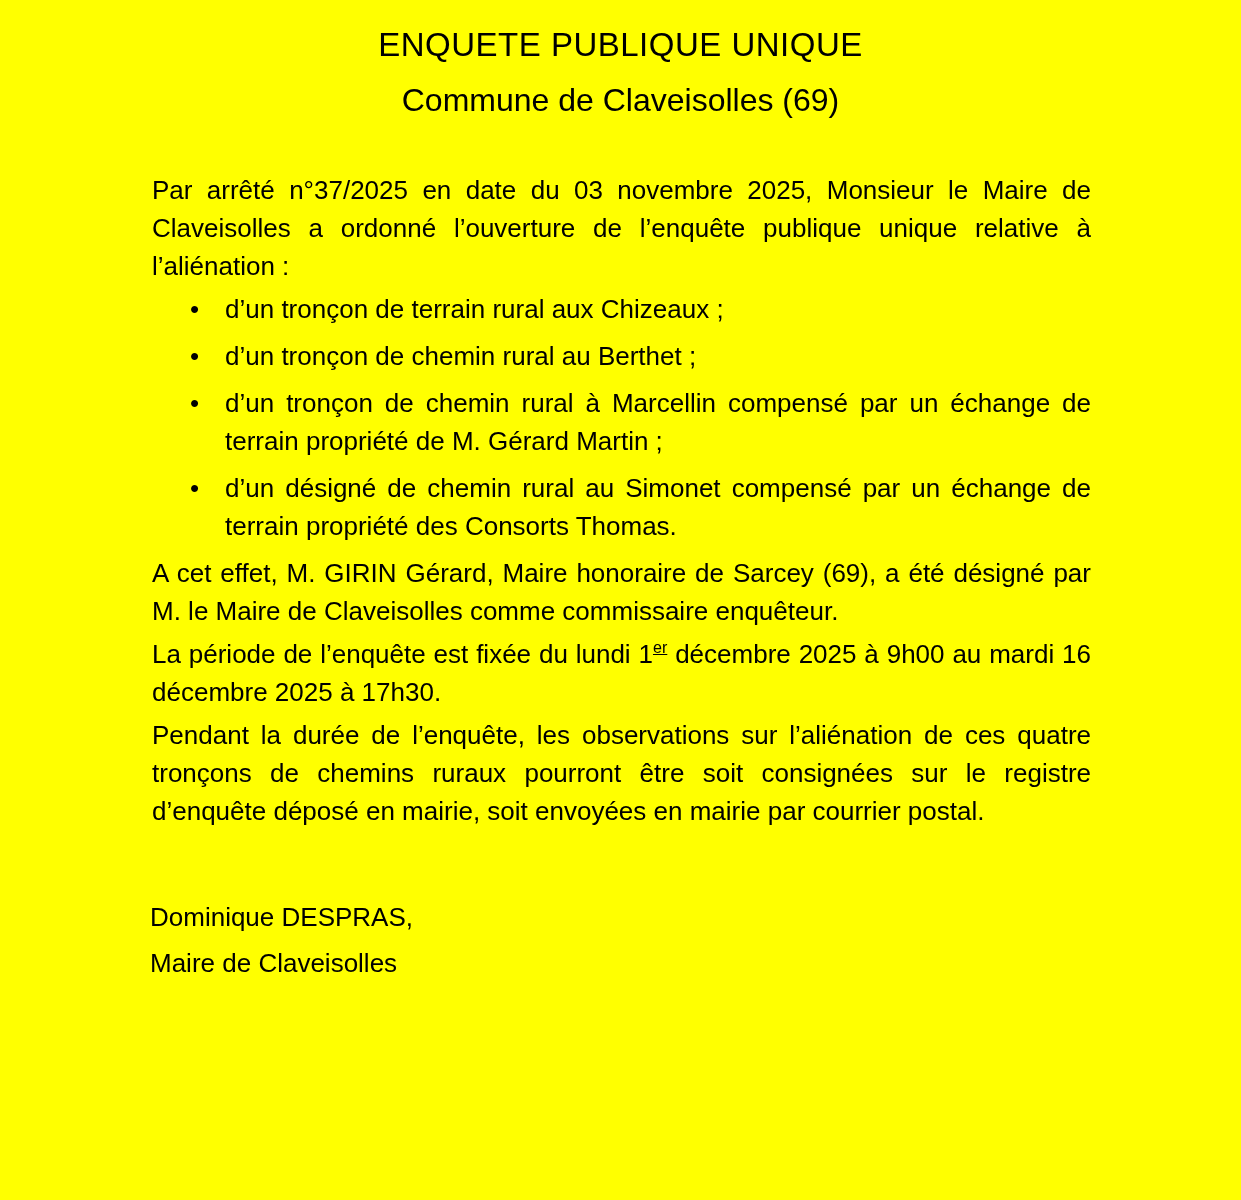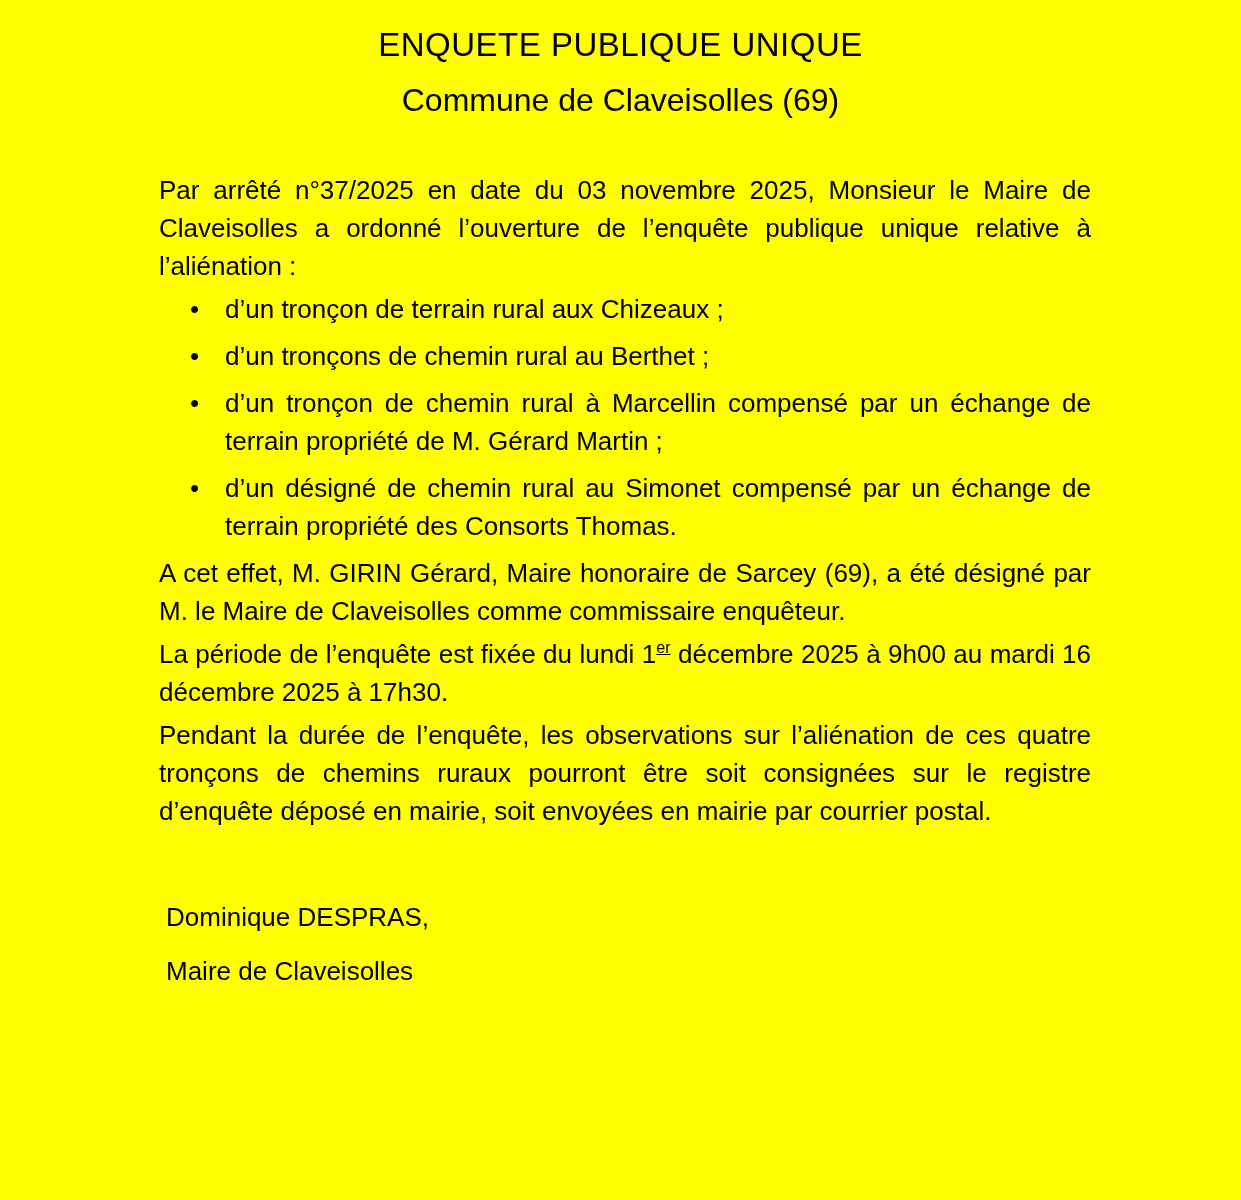--- a/index.html
+++ b/index.html
@@ -29,37 +29,37 @@
     text-align: center;
     font-size: 32px;
     font-weight: 500;
   }
   .content {
     margin-top: 52px;
     font-size: 26px;
     line-height: 38px;
   }
   .paragraph {
-    margin: 0 0 5px 9px;
+    margin: 0 0 5px 2px;
     text-align: justify;
   }
   .bullet {
     position: relative;
     margin: 0 0 9px 0;
     padding-left: 75px;
     text-align: justify;
   }
   .bullet .dot {
     position: absolute;
     left: 40px;
     top: 0;
     font-size: 26px;
   }
   .signature {
-    margin: 16px;
+    margin: 0;
     text-align: left;
   }
   .signature.first {
     margin-top: 68px;
   }
   .signature + .signature {
     margin-top: 8px;
   }
   sup {
     font-size: 0.62em;
@@ -70,21 +70,21 @@
 </style>
 </head>
 <body>
 
 <div class="page">
   <h1 class="doc-title">ENQUETE PUBLIQUE UNIQUE</h1>
   <h2 class="doc-subtitle">Commune de Claveisolles (69)</h2>
   <div class="content" id="content">
       <div class="paragraph"><span>Par arrêté n°37/2025 en date du 03 novembre 2025, Monsieur le Maire de Claveisolles a ordonné l’ouverture de l’enquête publique unique relative à l’aliénation :</span></div>
       <div class="bullet"><span class="dot">•</span><span>d’un tronçon de terrain rural aux Chizeaux ;</span></div>
-      <div class="bullet"><span class="dot">•</span><span>d’un tronçons de chemin rural au Berthet ;</span></div>
+      <div class="bullet"><span class="dot">•</span><span>d’un tronçon de chemin rural au Berthet ;</span></div>
       <div class="bullet"><span class="dot">•</span><span>d’un tronçon de chemin rural à Marcellin compensé par un échange de terrain propriété de M. Gérard Martin ;</span></div>
       <div class="bullet"><span class="dot">•</span><span>d’un désigné de chemin rural au Simonet compensé par un échange de terrain propriété des Consorts Thomas.</span></div>
       <div class="paragraph"><span>A cet effet, M. GIRIN Gérard, Maire honoraire de Sarcey (69), a été désigné par M. le Maire de Claveisolles comme commissaire enquêteur.</span></div>
       <div class="paragraph"><span>La période de l’enquête est fixée du lundi 1</span><sup>er</sup><span> décembre 2025 à 9h00 au mardi 16 décembre 2025 à 17h30.</span></div>
       <div class="paragraph"><span>Pendant la durée de l’enquête, les observations sur l’aliénation de ces quatre tronçons de chemins ruraux pourront être soit consignées sur le registre d’enquête déposé en mairie, soit envoyées en mairie par courrier postal.</span></div>
       <div class="signature first"><span>Dominique DESPRAS,</span></div>
       <div class="signature"><span>Maire de Claveisolles</span></div>
     </div>
 </div>
 

